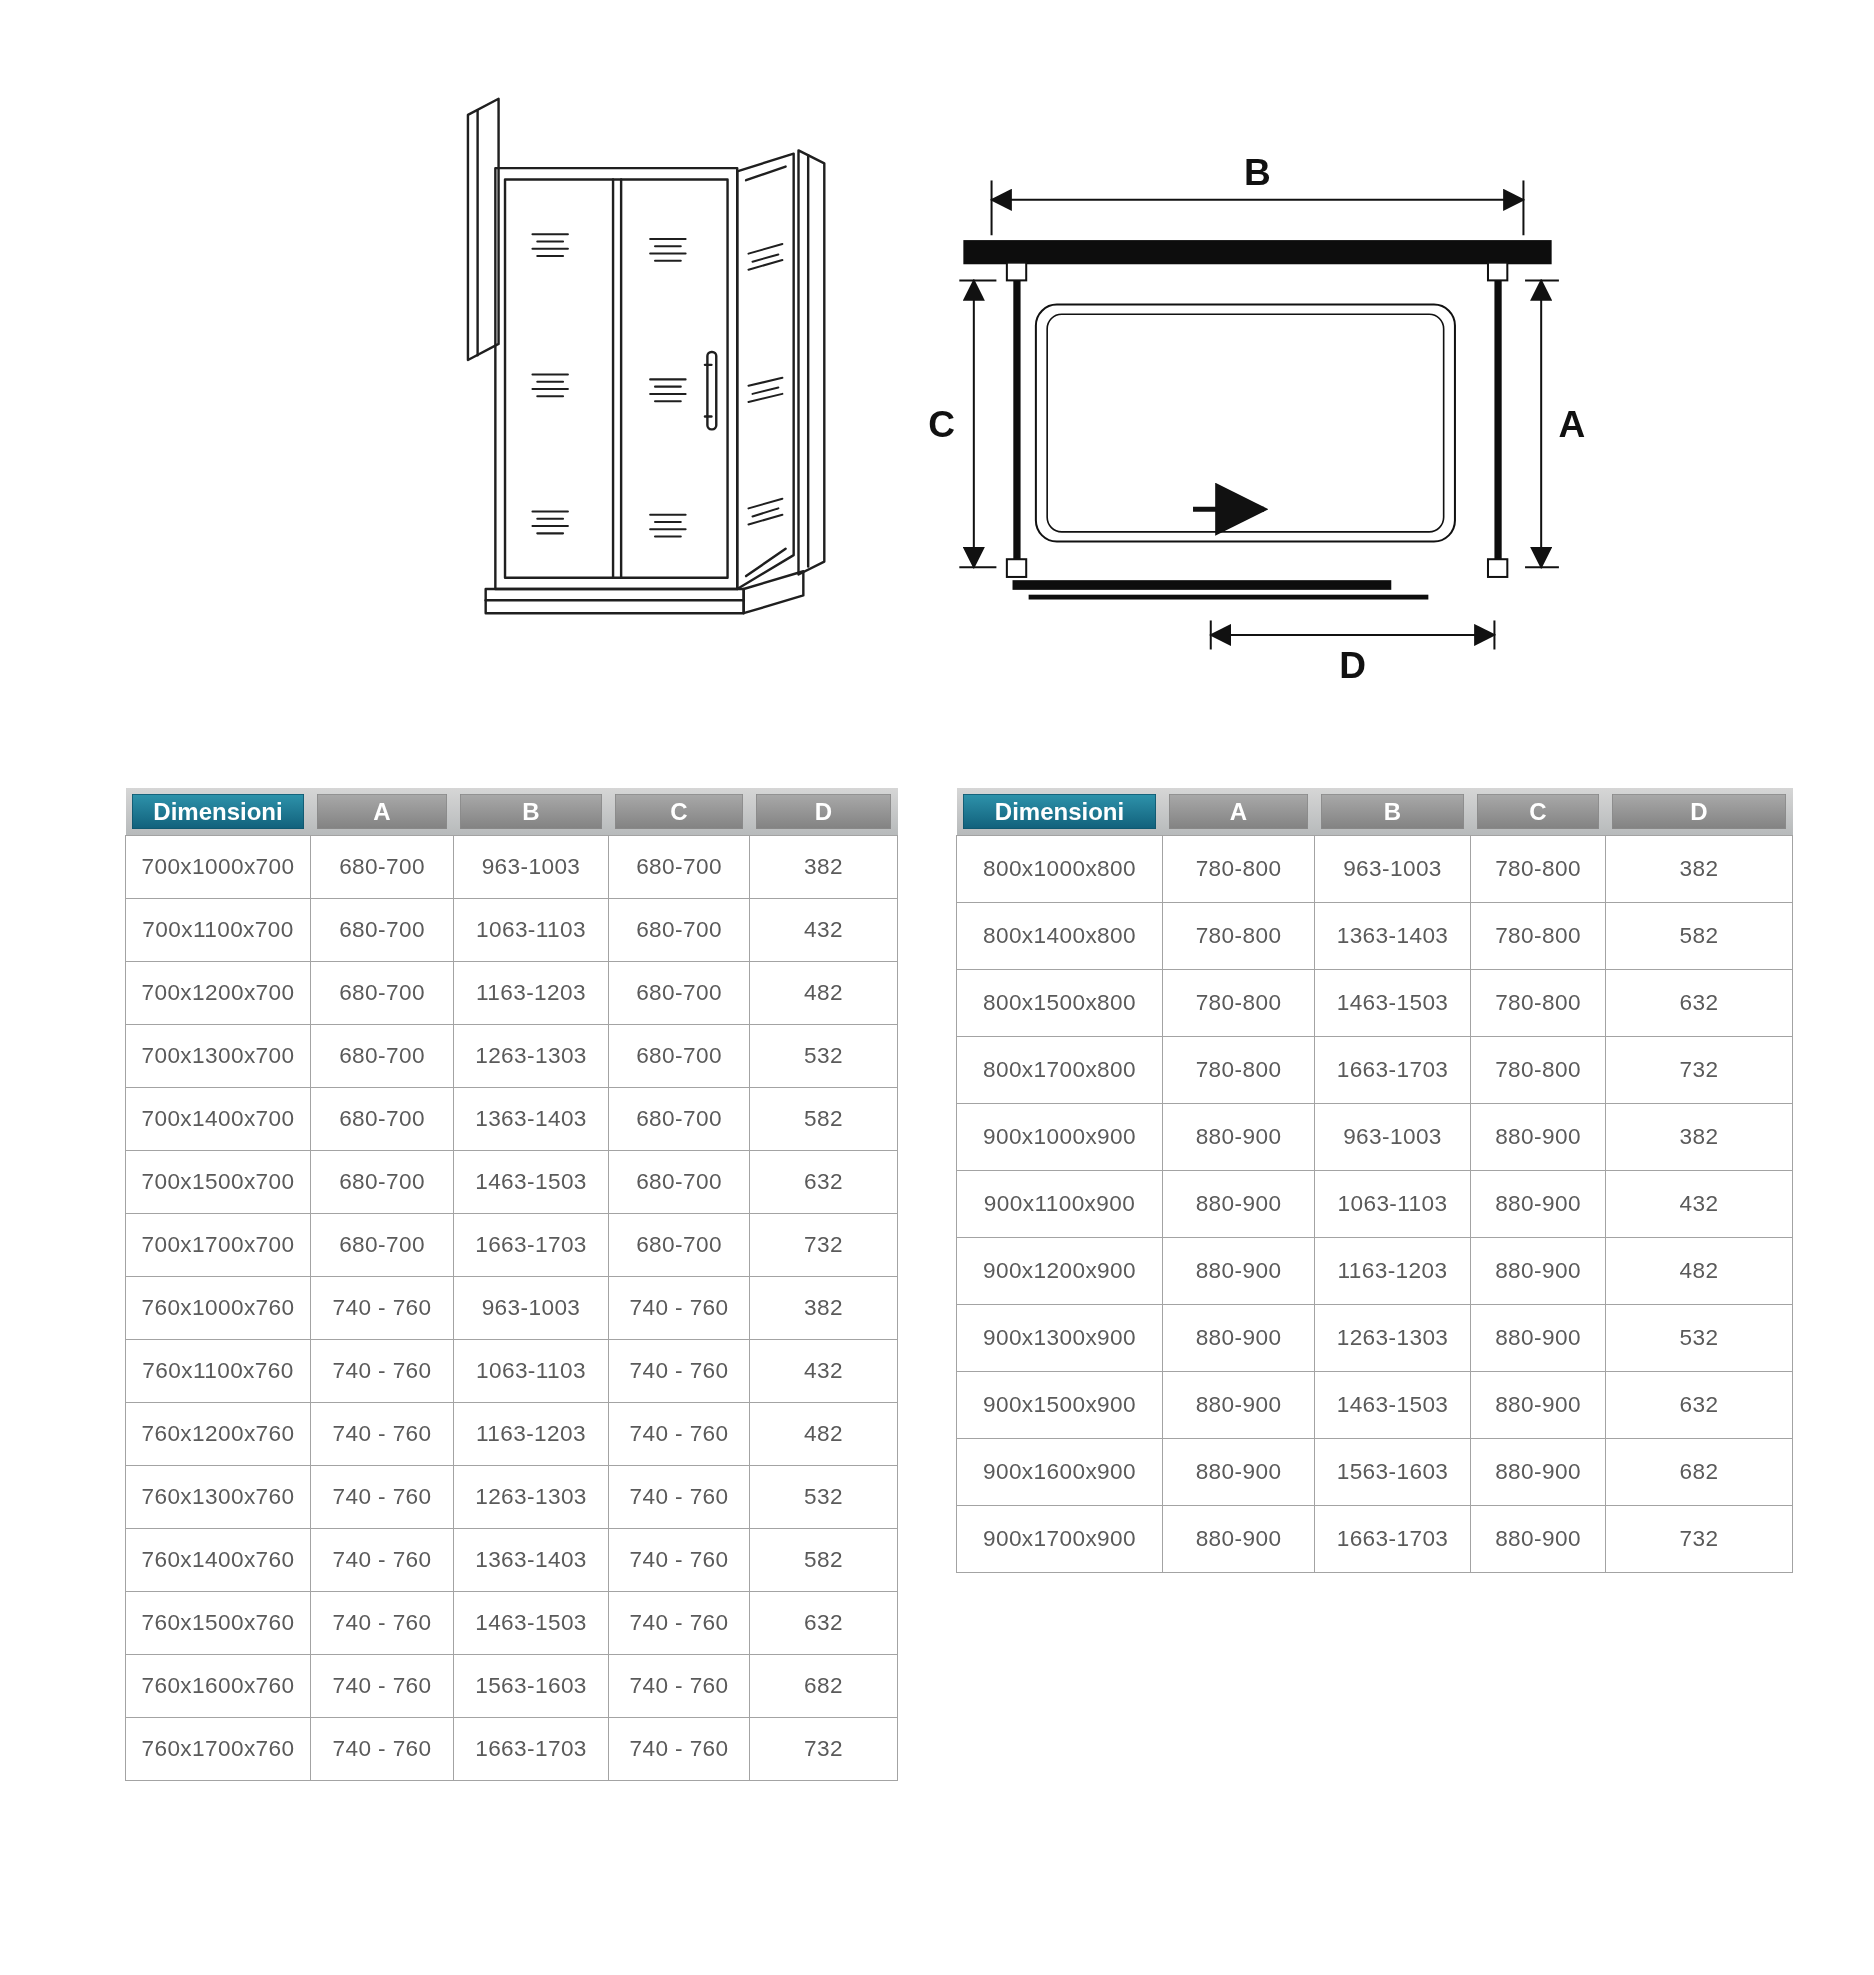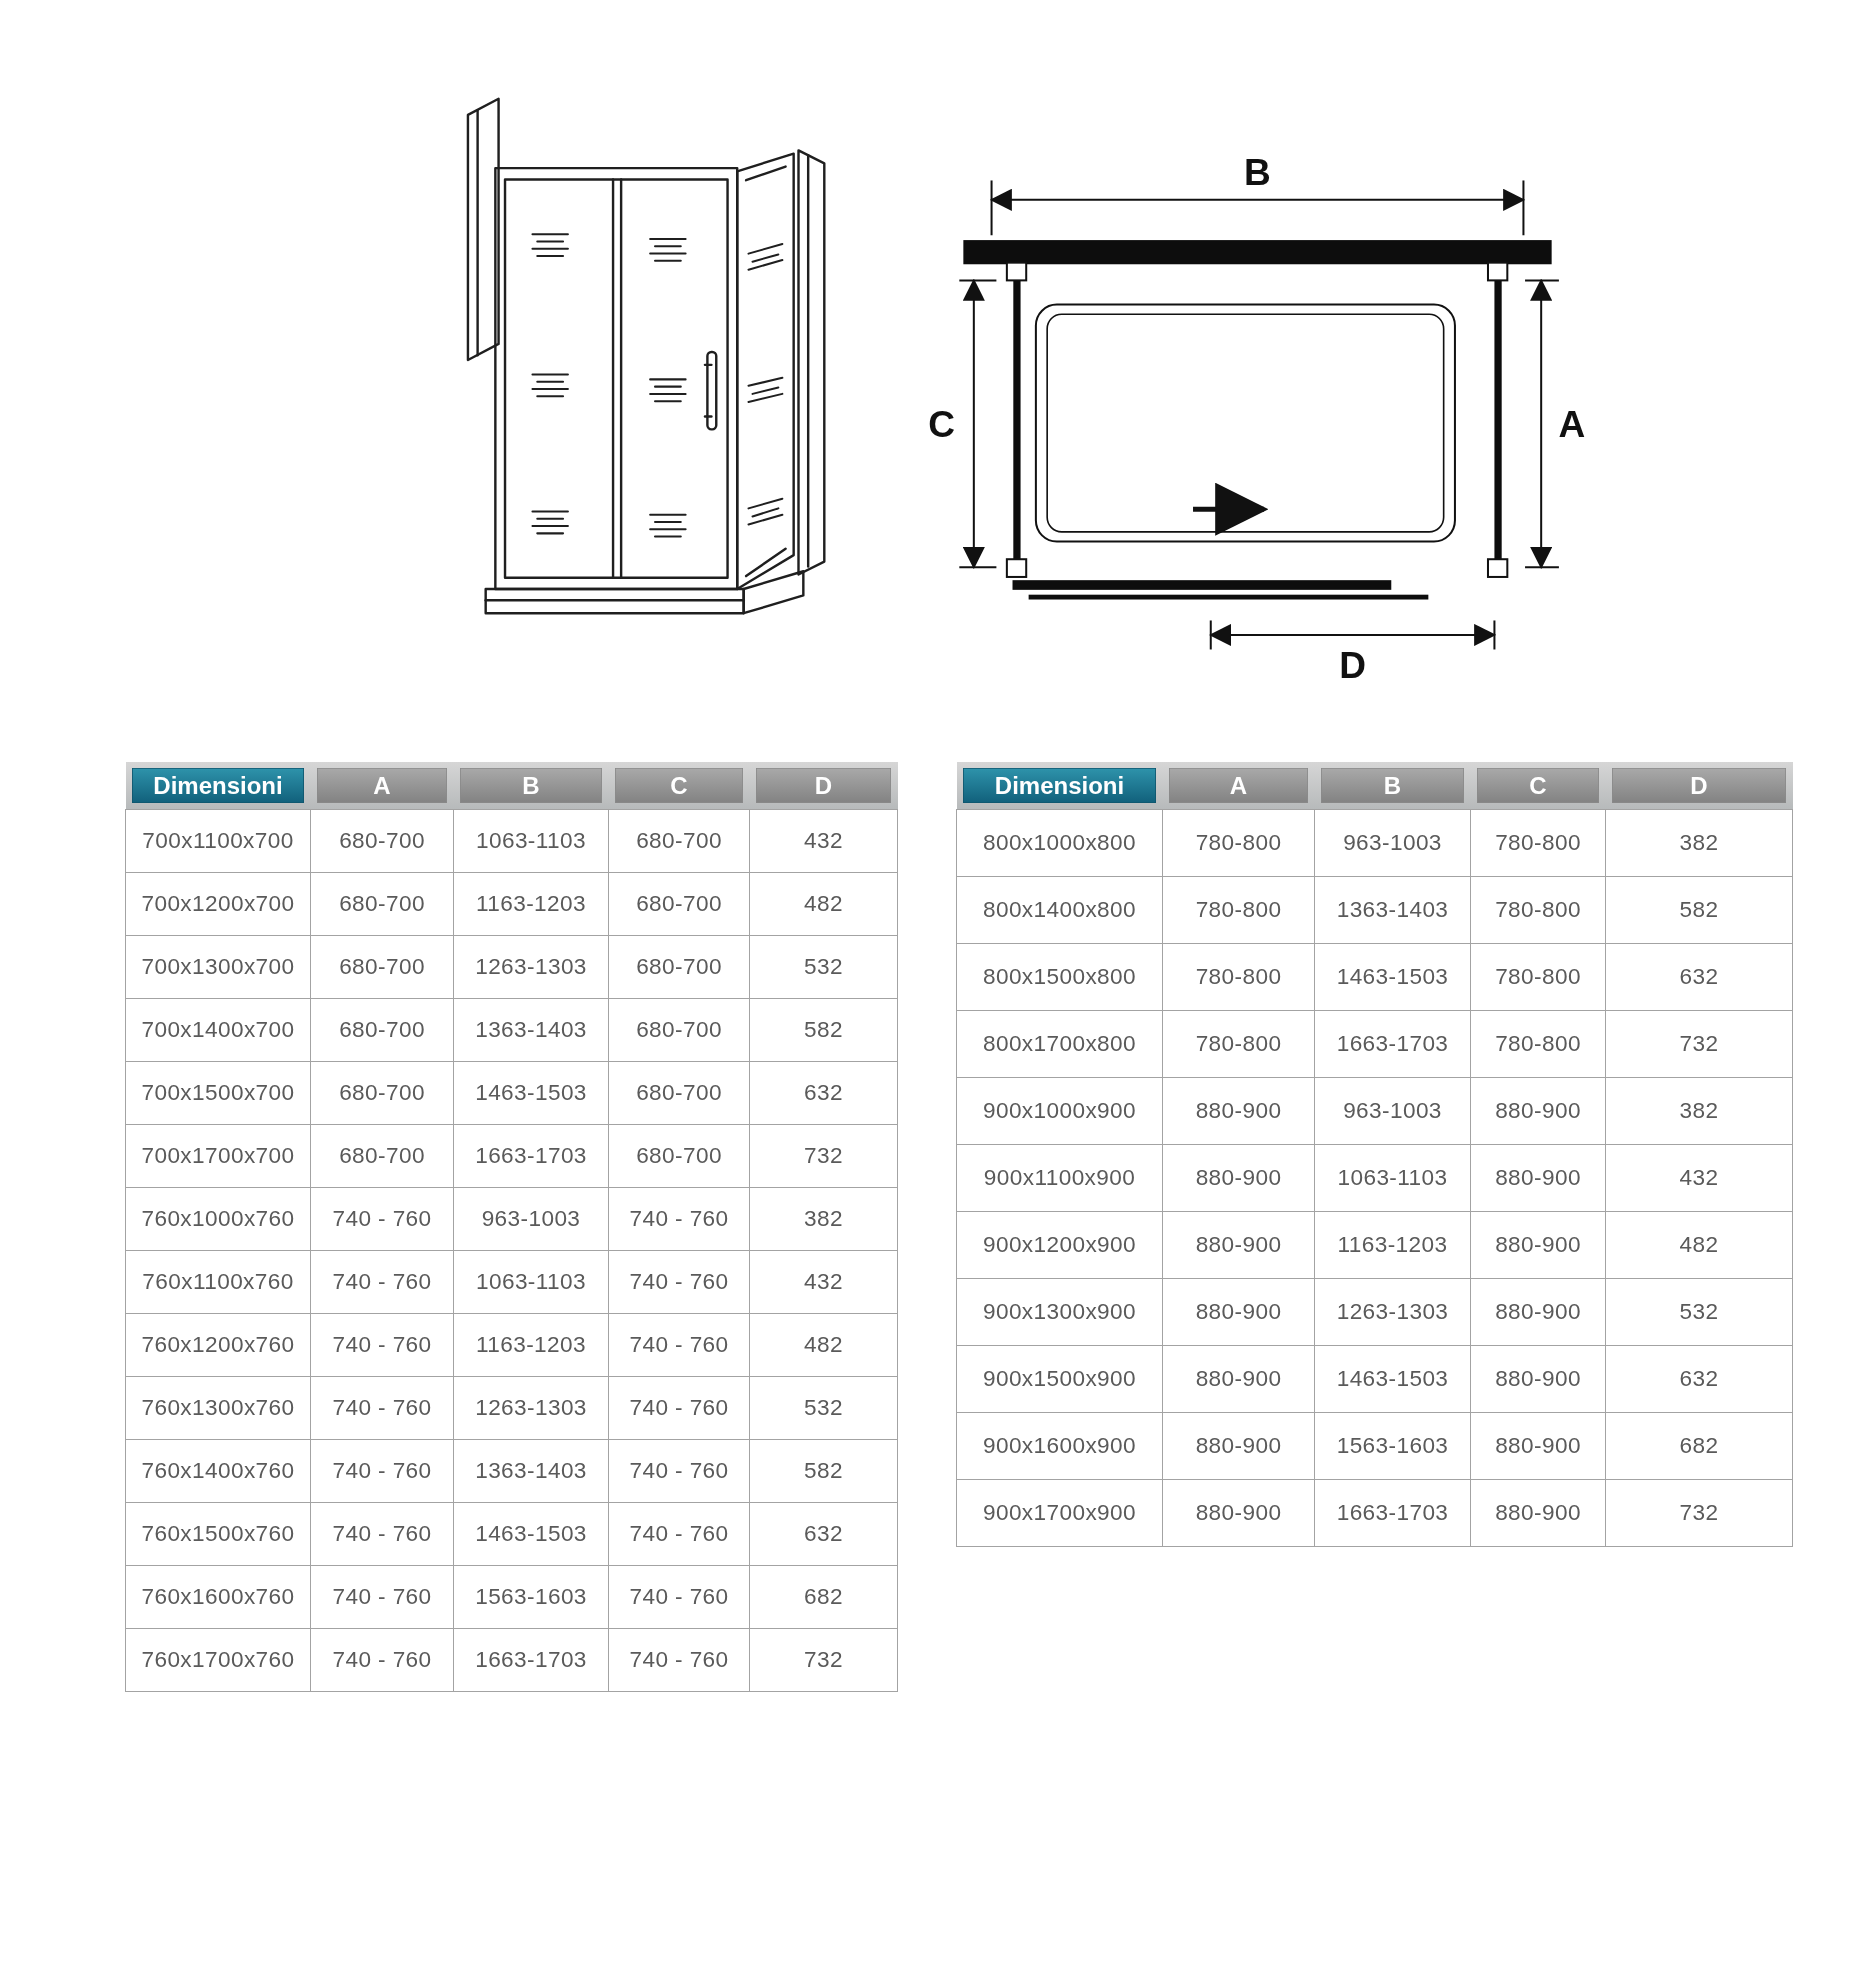--- a/index.html
+++ b/index.html
@@ -5,21 +5,21 @@
   * { margin:0; padding:0; box-sizing:border-box; }
   html,body { background:#fff; }
   body {
     width:1874px; height:1976px; position:relative;
     font-family:"Liberation Sans", sans-serif;
     overflow:hidden;
   }
   .diag3d  { position:absolute; left:347px;  top:73px;  width:516px; height:645px; }
   .diagtop { position:absolute; left:927px; top:145px; width:661px; height:548px; }
 
-  .table-wrap { position:absolute; top:762px; }
+  .table-wrap { position:absolute; top:788px; }
   .table-wrap.left  { left:125px;  width:772px;  }
   .table-wrap.right { left:956px; width:837px; }
 
   table { border-collapse:collapse; width:100%; table-layout:fixed; }
   td {
     border:1.6px solid #a3a3a3; text-align:center;
     font-size:22.6px; color:#5a5a5a; height:63px; letter-spacing:0.4px;
     background:#fff;
   }
   .table-wrap.right td { height:67px; }
@@ -206,20 +206,27 @@
         <th>
             <span class="hbox">C</span>
           </th>
         <th>
             <span class="hbox">D</span>
           </th>
       </tr>
     </thead>
     <tbody>
         <tr>
+          <td>700x1000x700</td>
+          <td>680-700</td>
+          <td>963-1003</td>
+          <td>680-700</td>
+          <td>382</td>
+        </tr>
+        <tr>
           <td>700x1100x700</td>
           <td>680-700</td>
           <td>1063-1103</td>
           <td>680-700</td>
           <td>432</td>
         </tr>
         <tr>
           <td>700x1200x700</td>
           <td>680-700</td>
           <td>1163-1203</td>

